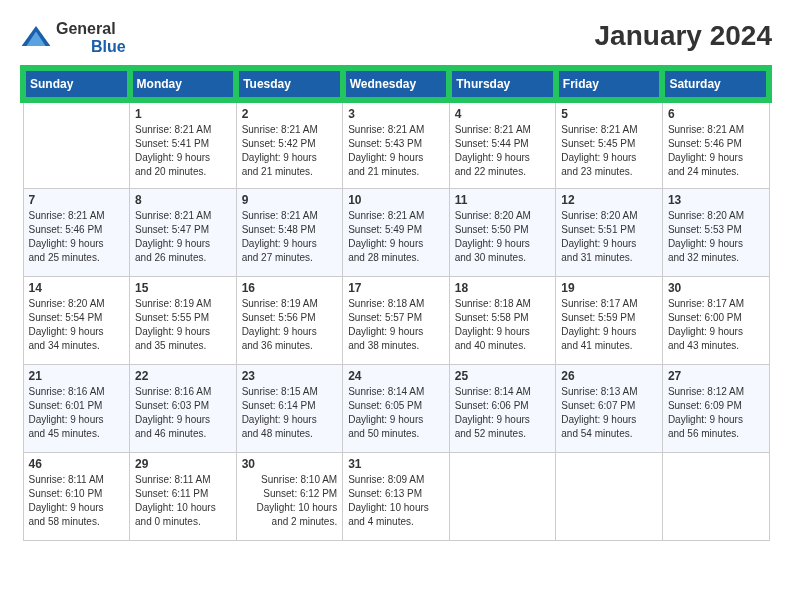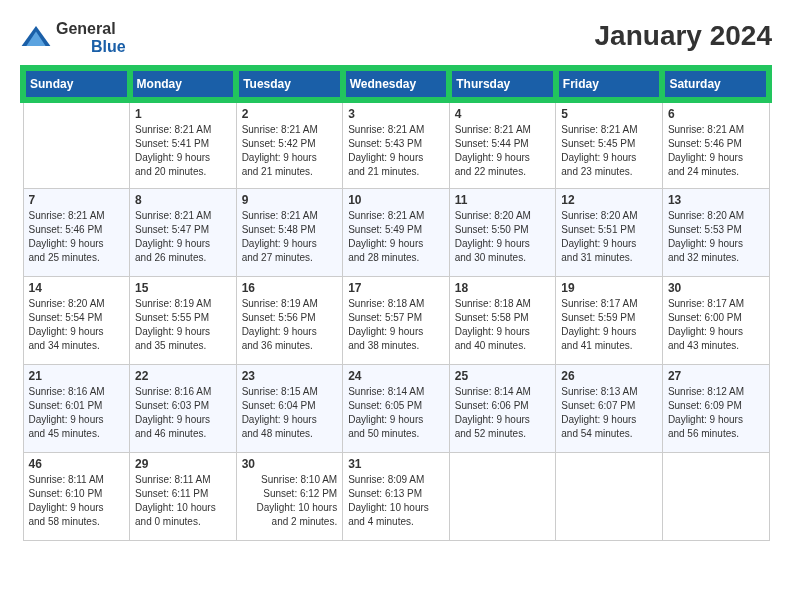--- a/index.html
+++ b/index.html
@@ -289,21 +289,21 @@
         <td>
           <span class="day-num">22</span>
           <div class="day-info" style="white-space: pre-line;">Sunrise: 8:16 AM
 Sunset: 6:03 PM
 Daylight: 9 hours
 and 46 minutes.</div>
         </td>
         <td>
           <span class="day-num">23</span>
           <div class="day-info" style="white-space: pre-line;">Sunrise: 8:15 AM
-Sunset: 6:04 PM
+Sunset: 6:14 PM
 Daylight: 9 hours
 and 48 minutes.</div>
         </td>
         <td>
           <span class="day-num">24</span>
           <div class="day-info" style="white-space: pre-line;">Sunrise: 8:14 AM
 Sunset: 6:05 PM
 Daylight: 9 hours
 and 50 minutes.</div>
         </td>

